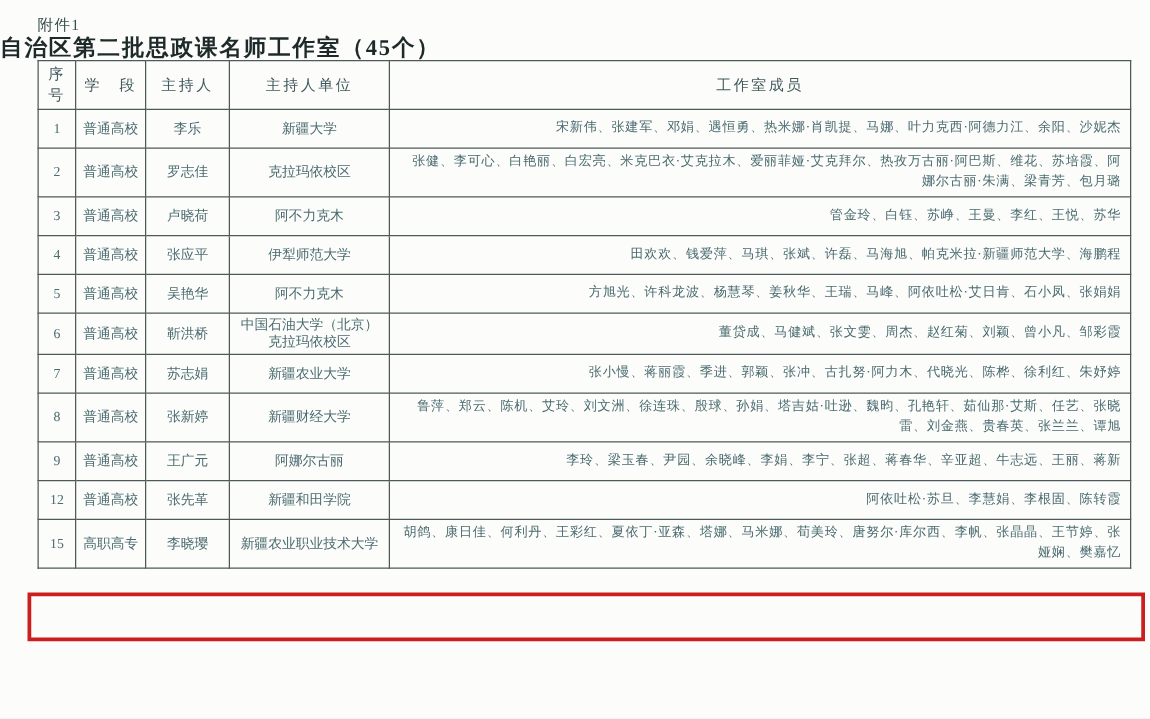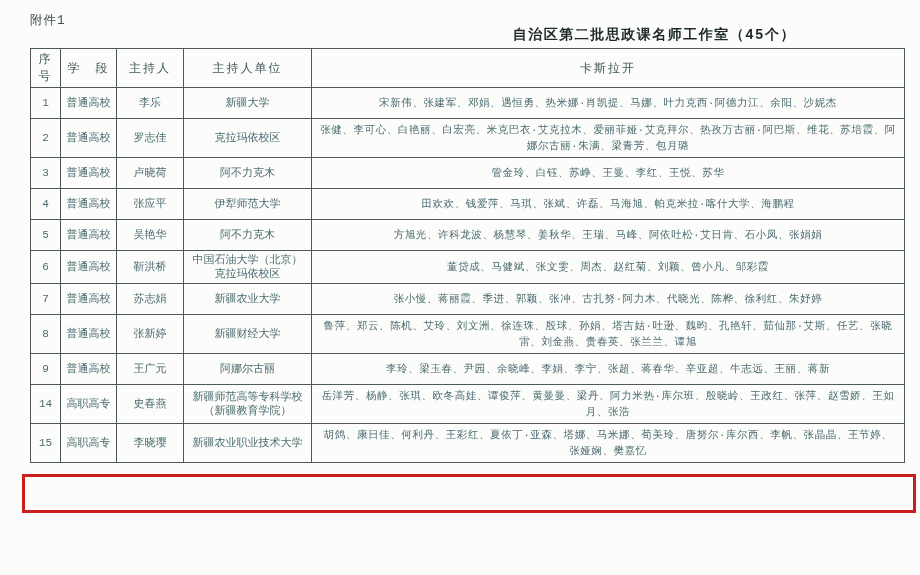--- a/index.html
+++ b/index.html
@@ -1,52 +1,52 @@
 <!DOCTYPE html>
 <html><head>
 <meta charset="utf-8">
 <style>
   html,body{margin:0;padding:0;background:#e8e8e6;}
   .page{
     position:relative;
     width:920px;height:575px;
     background:#fcfcfa;
     overflow:hidden;
-    font-family:Liberation Mono, monospace;
+    font-family:Liberation Serif, serif;
     box-sizing:border-box;
   }
   .attachment{
     position:absolute;top:12px;left:30px;
     font-size:12.5px;color:#3c4f50;letter-spacing:1px;
   }
   .title{
     position:absolute;top:26px;left:0;width:796px;
-    text-align:right;
-    font-size:14px;font-weight:bold;color:#1e2a2a;
+    text-align:left;
+    font-size:18px;font-weight:bold;color:#1e2a2a;
     letter-spacing:1.5px;
   }
   .tablewrap{position:absolute;top:48px;left:30px;width:875px;}
   table{
     border-collapse:collapse;table-layout:fixed;width:875px;
     font-size:11px;color:#4a6b70;
   }
   th,td{
     border:1px solid #4e5a59;
     padding:2px 4px;
     vertical-align:middle;
     overflow:hidden;
   }
   th{
     height:28px;font-weight:normal;font-size:12px;color:#40595c;
     letter-spacing:2px;
   }
   tbody tr{height:31px;}
   td{text-align:center;line-height:14px;}
   td.members{
-    text-align:center;padding:3px 7px;
+    text-align:right;padding:3px 7px;
     font-size:10.5px;line-height:16px;letter-spacing:0.6px;
   }
   td.unit{font-size:11px;line-height:14px;}
   col.c-no{width:30px;}
   col.c-stage{width:56px;}
   col.c-host{width:67px;}
   col.c-unit{width:128px;}
   .hl-box{
     position:absolute;
     border:3px solid #cb1f1f;
@@ -69,21 +69,21 @@
           <col class="c-host">
           <col class="c-unit">
           <col class="c-members">
       </colgroup>
       <thead>
         <tr>
           <th>序号</th>
           <th>学　段</th>
           <th>主持人</th>
           <th>主持人单位</th>
-          <th>卡斯拉开</th>
+          <th>工作室成员</th>
         </tr>
       </thead>
       <tbody id="tbody">
           <tr>
     <td class="no">1</td>
     <td class="stage">普通高校</td>
     <td class="host">李乐</td>
     <td class="unit">新疆大学</td>
     <td class="members">宋新伟、张建军、邓娟、遇恒勇、热米娜·肖凯提、马娜、叶力克西·阿德力江、余阳、沙妮杰</td>
   </tr>
@@ -99,21 +99,21 @@
     <td class="stage">普通高校</td>
     <td class="host">卢晓荷</td>
     <td class="unit">阿不力克木</td>
     <td class="members">管金玲、白钰、苏峥、王曼、李红、王悦、苏华</td>
   </tr>
           <tr>
     <td class="no">4</td>
     <td class="stage">普通高校</td>
     <td class="host">张应平</td>
     <td class="unit">伊犁师范大学</td>
-    <td class="members">田欢欢、钱爱萍、马琪、张斌、许磊、马海旭、帕克米拉·喀什大学、海鹏程</td>
+    <td class="members">田欢欢、钱爱萍、马琪、张斌、许磊、马海旭、帕克米拉·新疆师范大学、海鹏程</td>
   </tr>
           <tr>
     <td class="no">5</td>
     <td class="stage">普通高校</td>
     <td class="host">吴艳华</td>
     <td class="unit">阿不力克木</td>
     <td class="members">方旭光、许科龙波、杨慧琴、姜秋华、王瑞、马峰、阿依吐松·艾日肯、石小凤、张娟娟</td>
   </tr>
           <tr>
     <td class="no">6</td>
@@ -137,25 +137,25 @@
     <td class="members">鲁萍、郑云、陈机、艾玲、刘文洲、徐连珠、殷球、孙娟、塔吉姑·吐逊、魏昀、孔艳轩、茹仙那·艾斯、任艺、张晓雷、刘金燕、贵春英、张兰兰、谭旭</td>
   </tr>
           <tr>
     <td class="no">9</td>
     <td class="stage">普通高校</td>
     <td class="host">王广元</td>
     <td class="unit">阿娜尔古丽</td>
     <td class="members">李玲、梁玉春、尹园、余晓峰、李娟、李宁、张超、蒋春华、辛亚超、牛志远、王丽、蒋新</td>
   </tr>
           <tr>
-    <td class="no">14</td>
-    <td class="stage">高职高专</td>
-    <td class="host">史春燕</td>
-    <td class="unit">新疆师范高等专科学校（新疆教育学院）</td>
-    <td class="members">岳洋芳、杨静、张琪、欧冬高娃、谭俊萍、黄曼曼、梁丹、阿力米热·库尔班、殷晓岭、王政红、张萍、赵雪娇、王如月、张浩</td>
+    <td class="no">12</td>
+    <td class="stage">普通高校</td>
+    <td class="host">张先革</td>
+    <td class="unit">新疆和田学院</td>
+    <td class="members">阿依吐松·苏旦、李慧娟、李根固、陈转霞</td>
   </tr>
           <tr>
     <td class="no">15</td>
     <td class="stage">高职高专</td>
     <td class="host">李晓璎</td>
     <td class="unit">新疆农业职业技术大学</td>
     <td class="members">胡鸽、康日佳、何利丹、王彩红、夏依丁·亚森、塔娜、马米娜、荀美玲、唐努尔·库尔西、李帆、张晶晶、王节婷、张娅娴、樊嘉忆</td>
   </tr>
         </tbody>
     </table>

